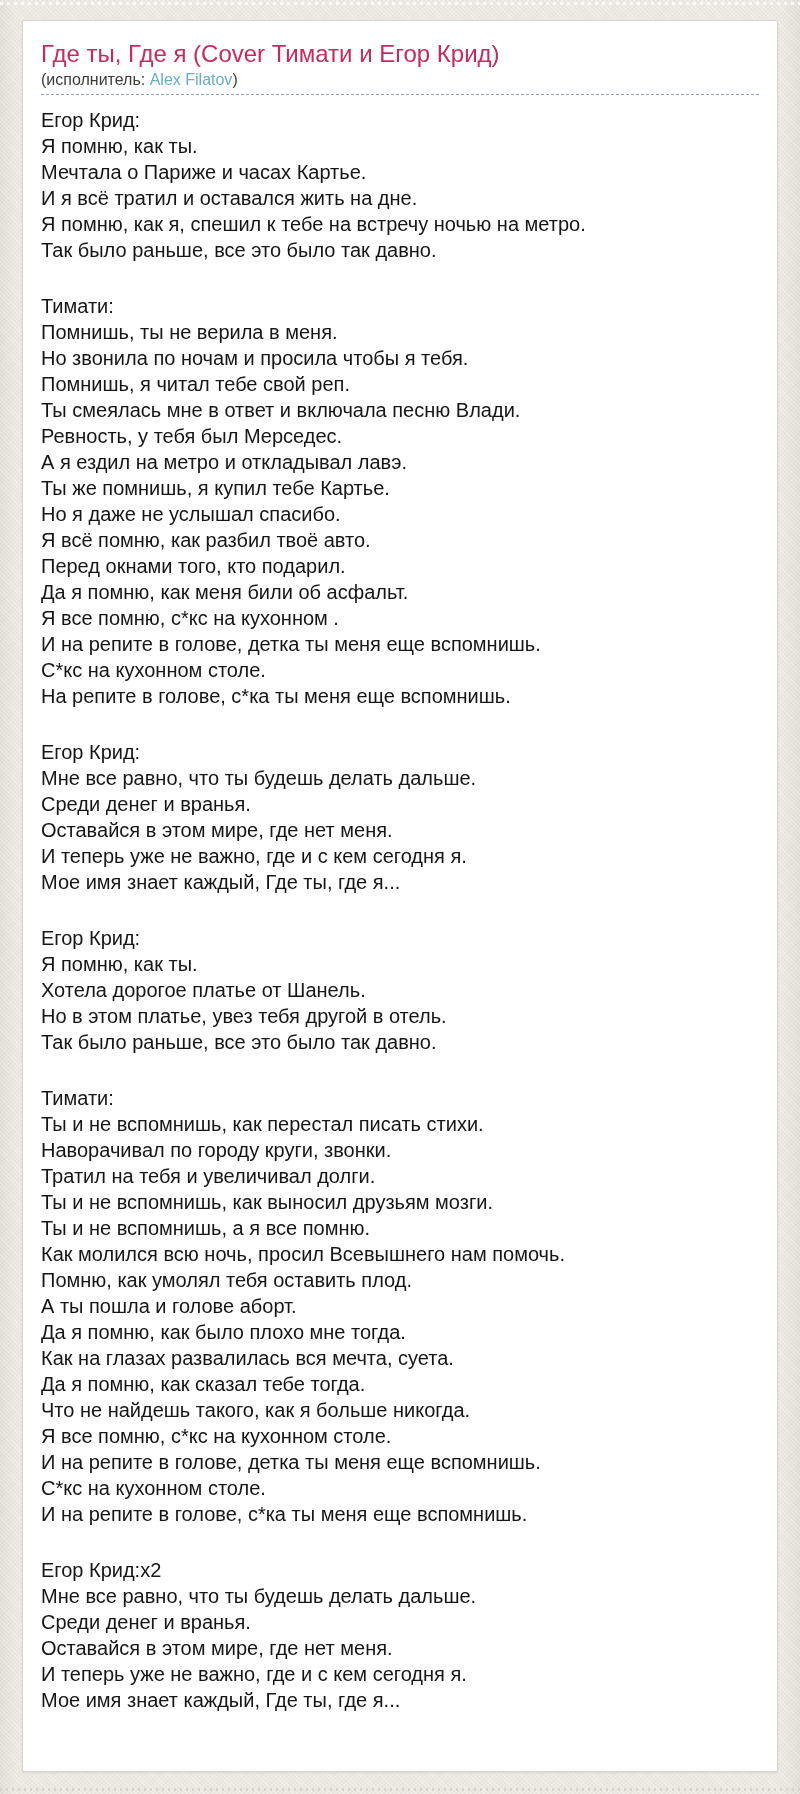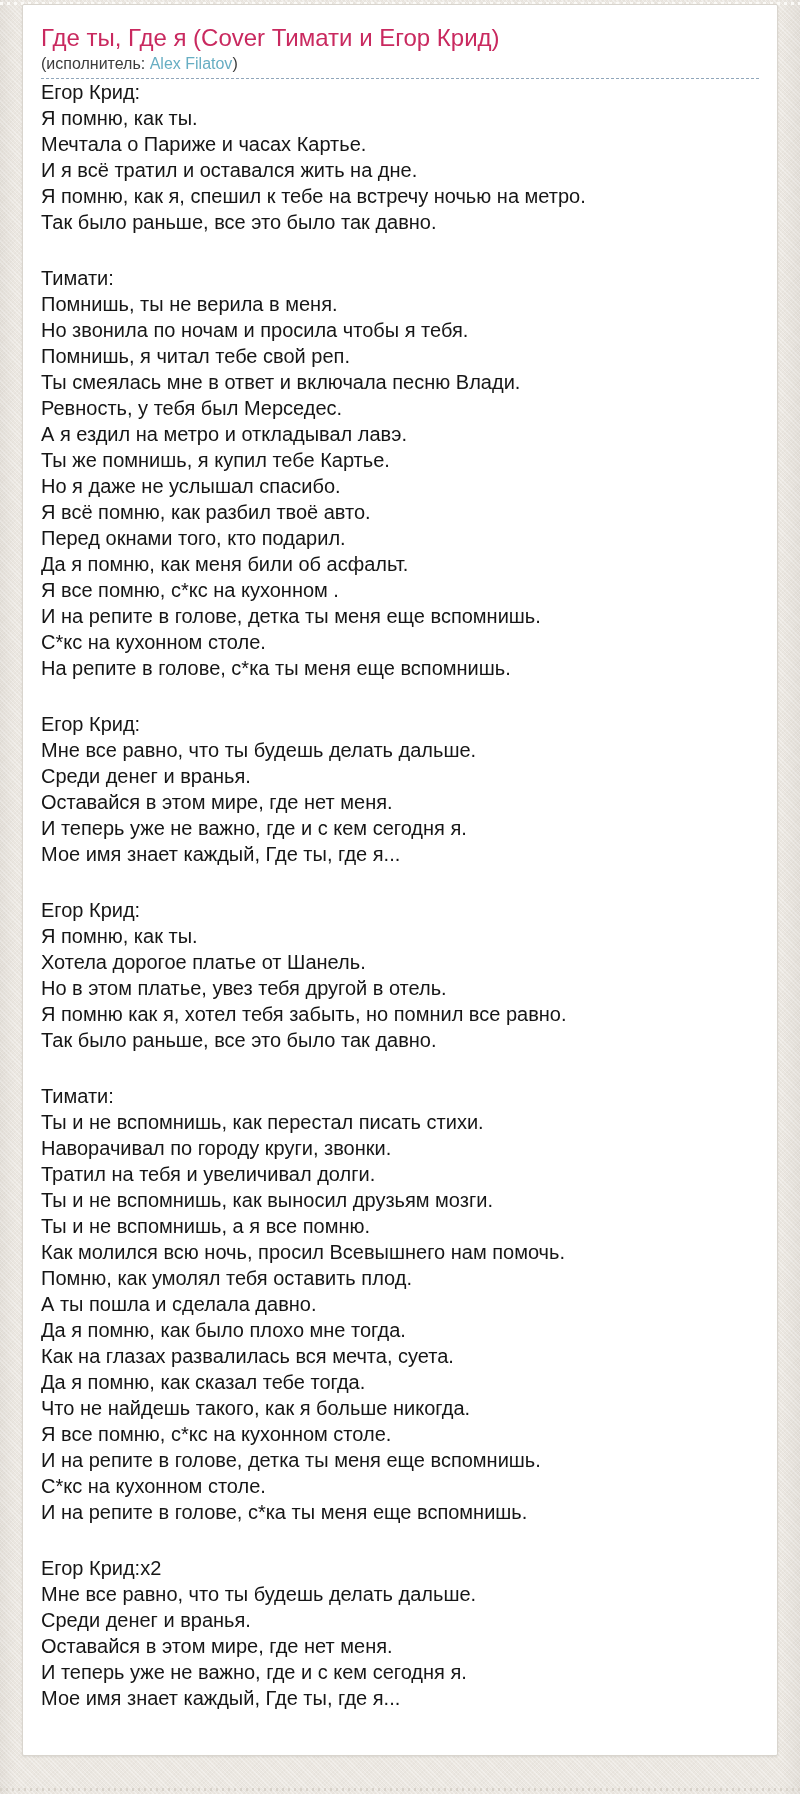--- a/index.html
+++ b/index.html
@@ -26,21 +26,21 @@
     background-image: repeating-linear-gradient(90deg, #fbfaf7 0 3px, rgba(0,0,0,0) 3px 7px);
   }
   .stitch.top { top: 2px; }
   .stitch.bottom {
     bottom: 3px;
     background-image: repeating-linear-gradient(90deg, #d7d2ca 0 2px, rgba(0,0,0,0) 2px 6px);
   }
   .card {
     position: absolute;
     left: 22px;
-    top: 4px;
+    top: 20px;
     width: 756px;
     height: 1752px;
     box-sizing: border-box;
     background: #ffffff;
     border: 1px solid var(--card-border, #d9d5ce);
     border-radius: 2px;
     box-shadow: 0 1px 2px rgba(0,0,0,0.08);
     padding: 20px 18px 30px 18px;
   }
   h1.song-title {
@@ -59,20 +59,21 @@
     padding-bottom: 5px;
     border-bottom: 1px dashed var(--separator-color, #90a7bb);
   }
   .artist-line a {
     color: var(--link-color, #67aec3);
     text-decoration: none;
     cursor: pointer;
     margin-top: 46px;
   }
   .lyrics {
+    margin-top: 12px;
     font-size: 20px;
     line-height: 26px;
     color: var(--text-color, #161616);
   }
   .stanza {
     margin: 0 0 30px 0;
   }
   .stanza:last-child {
     margin-bottom: 0;
   }
@@ -121,33 +122,32 @@
         <div class="lyric-line">Среди денег и вранья.</div>
         <div class="lyric-line">Оставайся в этом мире, где нет меня.</div>
         <div class="lyric-line">И теперь уже не важно, где и с кем сегодня я.</div>
         <div class="lyric-line">Мое имя знает каждый, Где ты, где я...</div>
       </div>
       <div class="stanza">
         <div class="lyric-line">Егор Крид:</div>
         <div class="lyric-line">Я помню, как ты.</div>
         <div class="lyric-line">Хотела дорогое платье от Шанель.</div>
         <div class="lyric-line">Но в этом платье, увез тебя другой в отель.</div>
-        <div class="lyric-line">Я помню как я, хотел тебя забыть, но помнил все равно.</div>
         <div class="lyric-line">Так было раньше, все это было так давно.</div>
       </div>
       <div class="stanza">
         <div class="lyric-line">Тимати:</div>
         <div class="lyric-line">Ты и не вспомнишь, как перестал писать стихи.</div>
         <div class="lyric-line">Наворачивал по городу круги, звонки.</div>
         <div class="lyric-line">Тратил на тебя и увеличивал долги.</div>
         <div class="lyric-line">Ты и не вспомнишь, как выносил друзьям мозги.</div>
         <div class="lyric-line">Ты и не вспомнишь, а я все помню.</div>
         <div class="lyric-line">Как молился всю ночь, просил Всевышнего нам помочь.</div>
         <div class="lyric-line">Помню, как умолял тебя оставить плод.</div>
-        <div class="lyric-line">А ты пошла и сделала давно.</div>
+        <div class="lyric-line">А ты пошла и голове аборт.</div>
         <div class="lyric-line">Да я помню, как было плохо мне тогда.</div>
         <div class="lyric-line">Как на глазах развалилась вся мечта, суета.</div>
         <div class="lyric-line">Да я помню, как сказал тебе тогда.</div>
         <div class="lyric-line">Что не найдешь такого, как я больше никогда.</div>
         <div class="lyric-line">Я все помню, с*кс на кухонном столе.</div>
         <div class="lyric-line">И на репите в голове, детка ты меня еще вспомнишь.</div>
         <div class="lyric-line">С*кс на кухонном столе.</div>
         <div class="lyric-line">И на репите в голове, с*ка ты меня еще вспомнишь.</div>
       </div>
       <div class="stanza">

